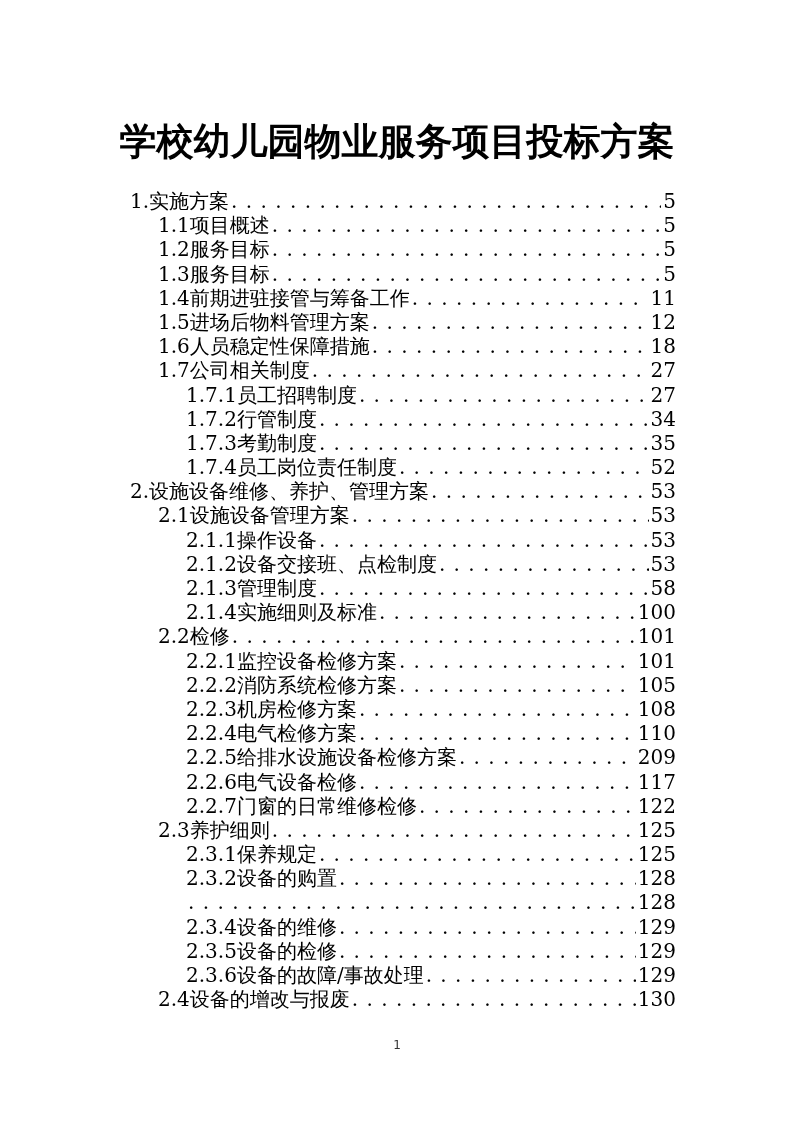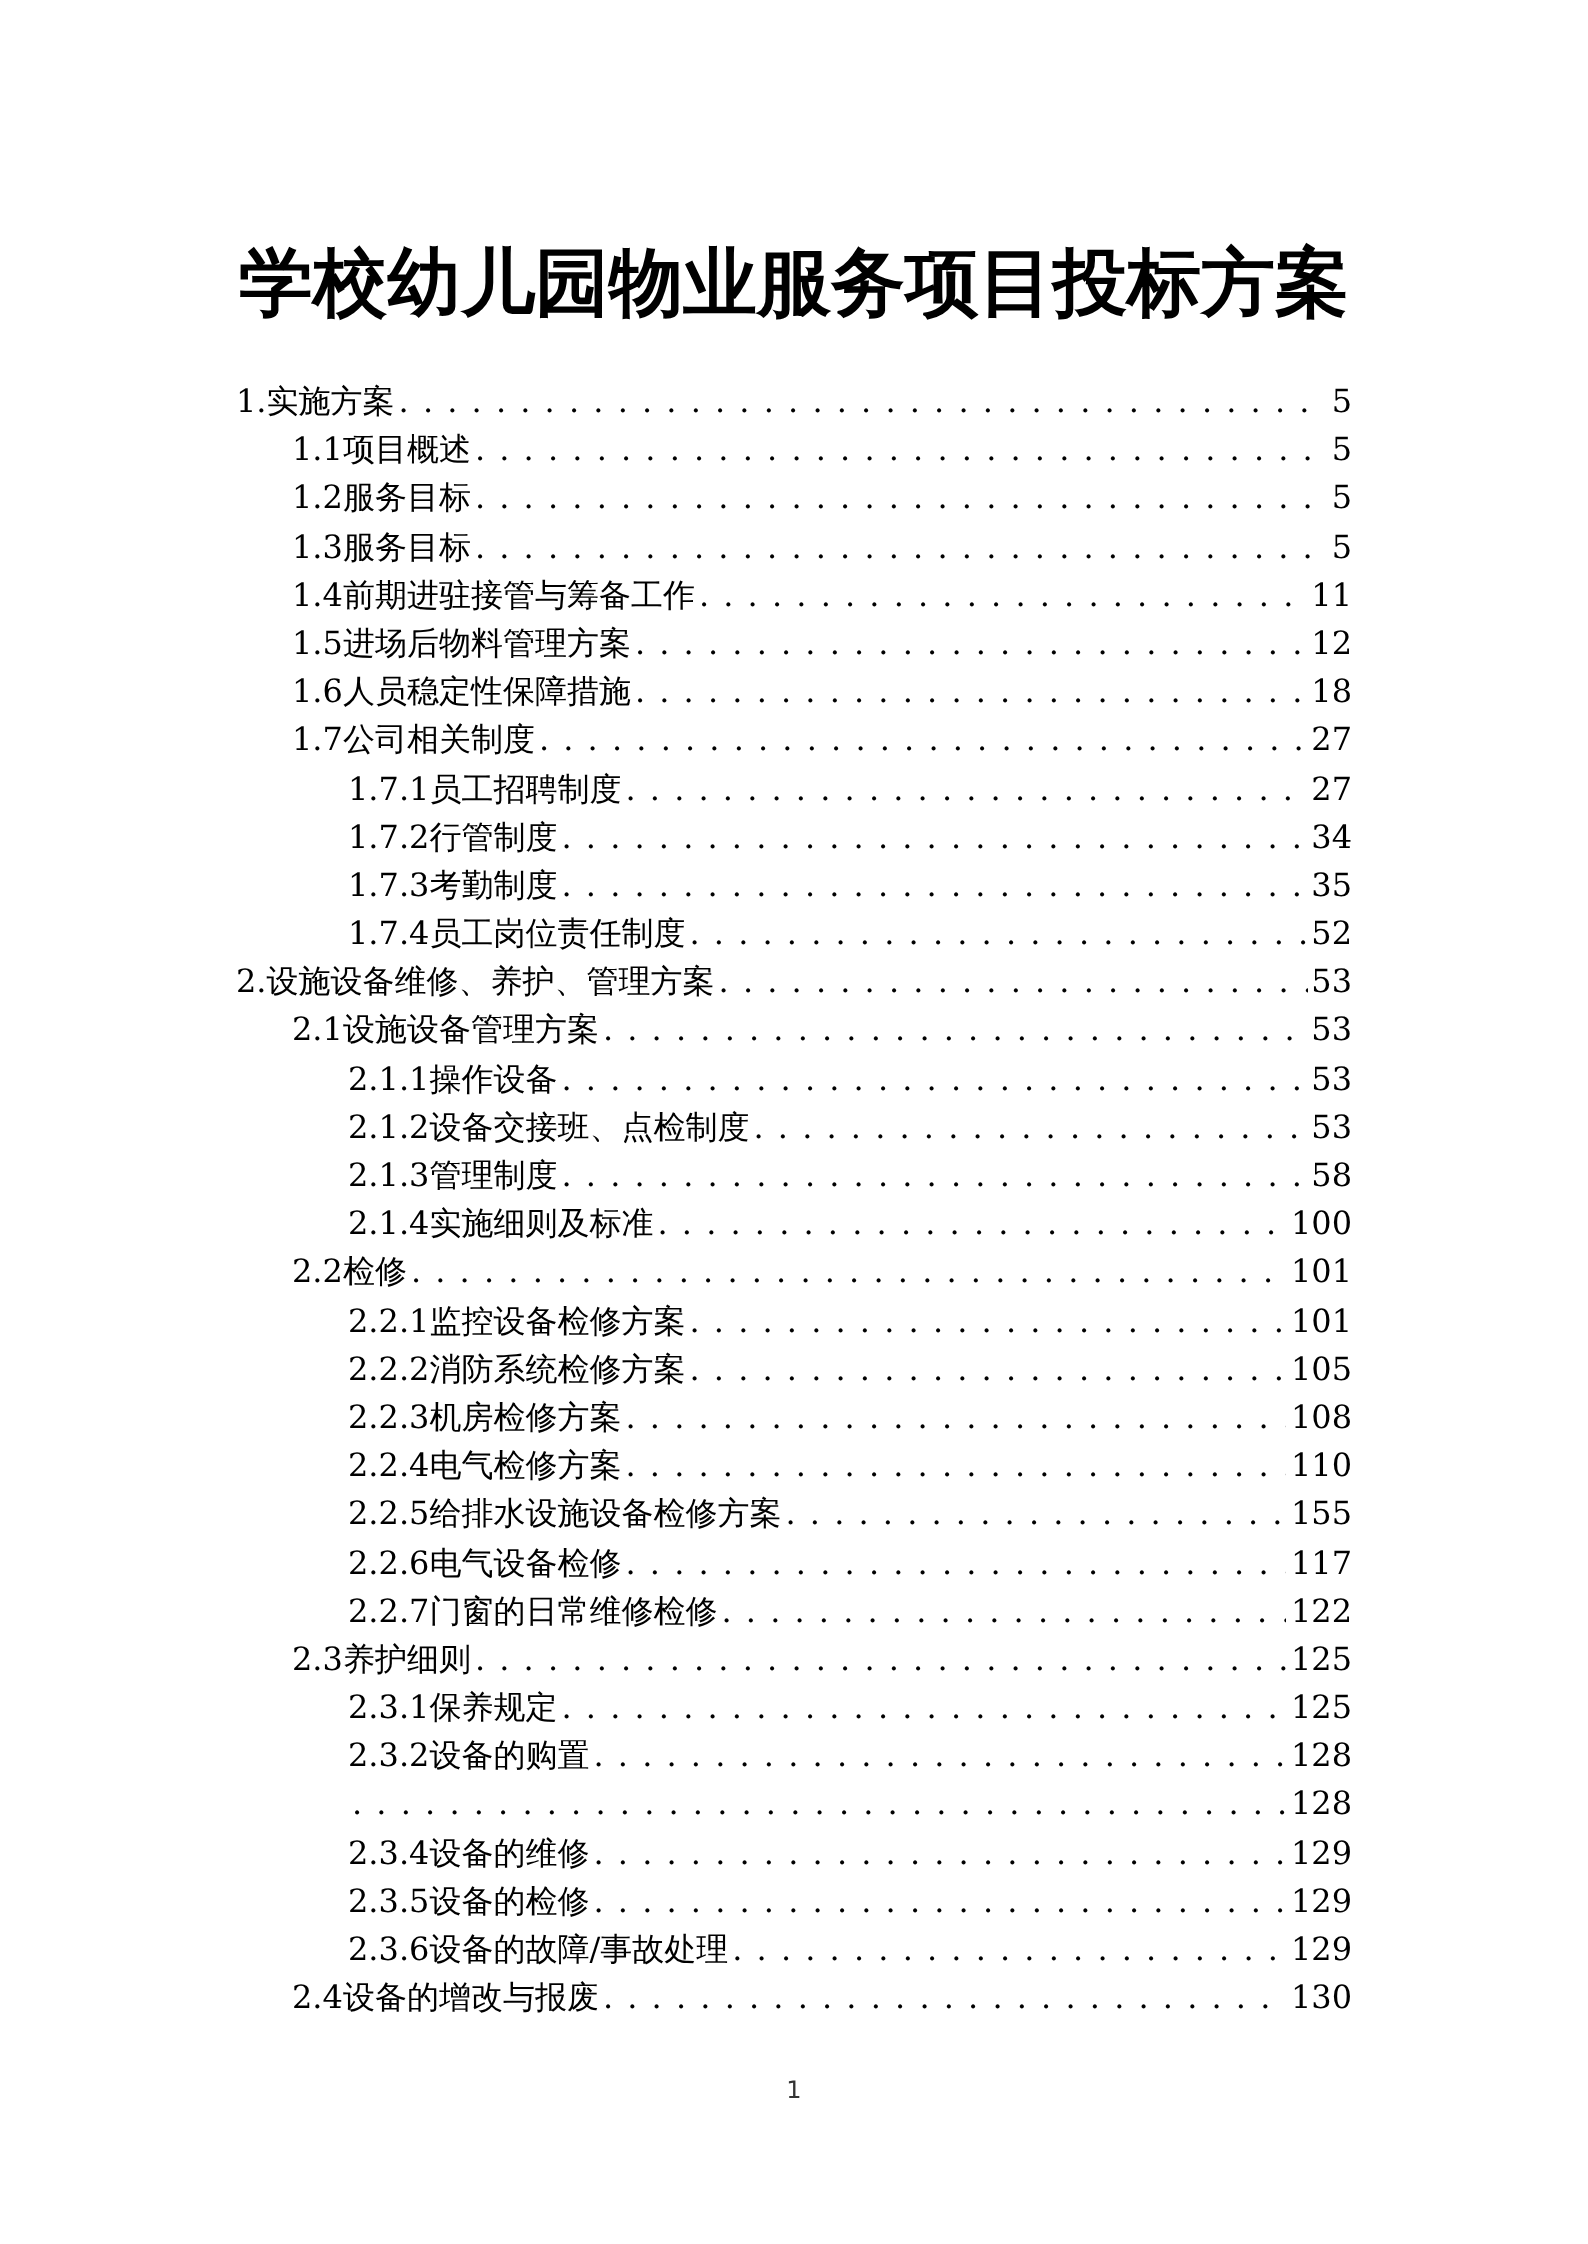--- a/index.html
+++ b/index.html
@@ -45,23 +45,24 @@
     .toc {
       position: absolute;
       left: 118px;
       top: 189px;
       width: 558px;
     }
     .toc-row {
       display: flex;
       align-items: baseline;
       height: 24.2px;
-      font-size: 16px;
+      font-size: 20px;
       line-height: 24px;
       white-space: nowrap;
+      margin-left: 12px;
     }
     .toc-row.level-1 { padding-left: 0px; }
     .toc-row.level-2 { padding-left: 28px; justify-content: space-between; }
     .toc-row.level-3 { padding-left: 56px; }
     .toc-label {
       flex: 0 0 auto;
     }
     .toc-leader {
       flex: 1 1 auto;
       overflow: hidden;
@@ -208,21 +209,21 @@
         <span class="toc-page">108</span>
       </div>
     <div class="toc-row level-3">
         <span class="toc-label">2.2.4电气检修方案</span>
         <span class="toc-leader"></span>
         <span class="toc-page">110</span>
       </div>
     <div class="toc-row level-3">
         <span class="toc-label">2.2.5给排水设施设备检修方案</span>
         <span class="toc-leader"></span>
-        <span class="toc-page">155</span>
+        <span class="toc-page">209</span>
       </div>
     <div class="toc-row level-3">
         <span class="toc-label">2.2.6电气设备检修</span>
         <span class="toc-leader"></span>
         <span class="toc-page">117</span>
       </div>
     <div class="toc-row level-3">
         <span class="toc-label">2.2.7门窗的日常维修检修</span>
         <span class="toc-leader"></span>
         <span class="toc-page">122</span>

